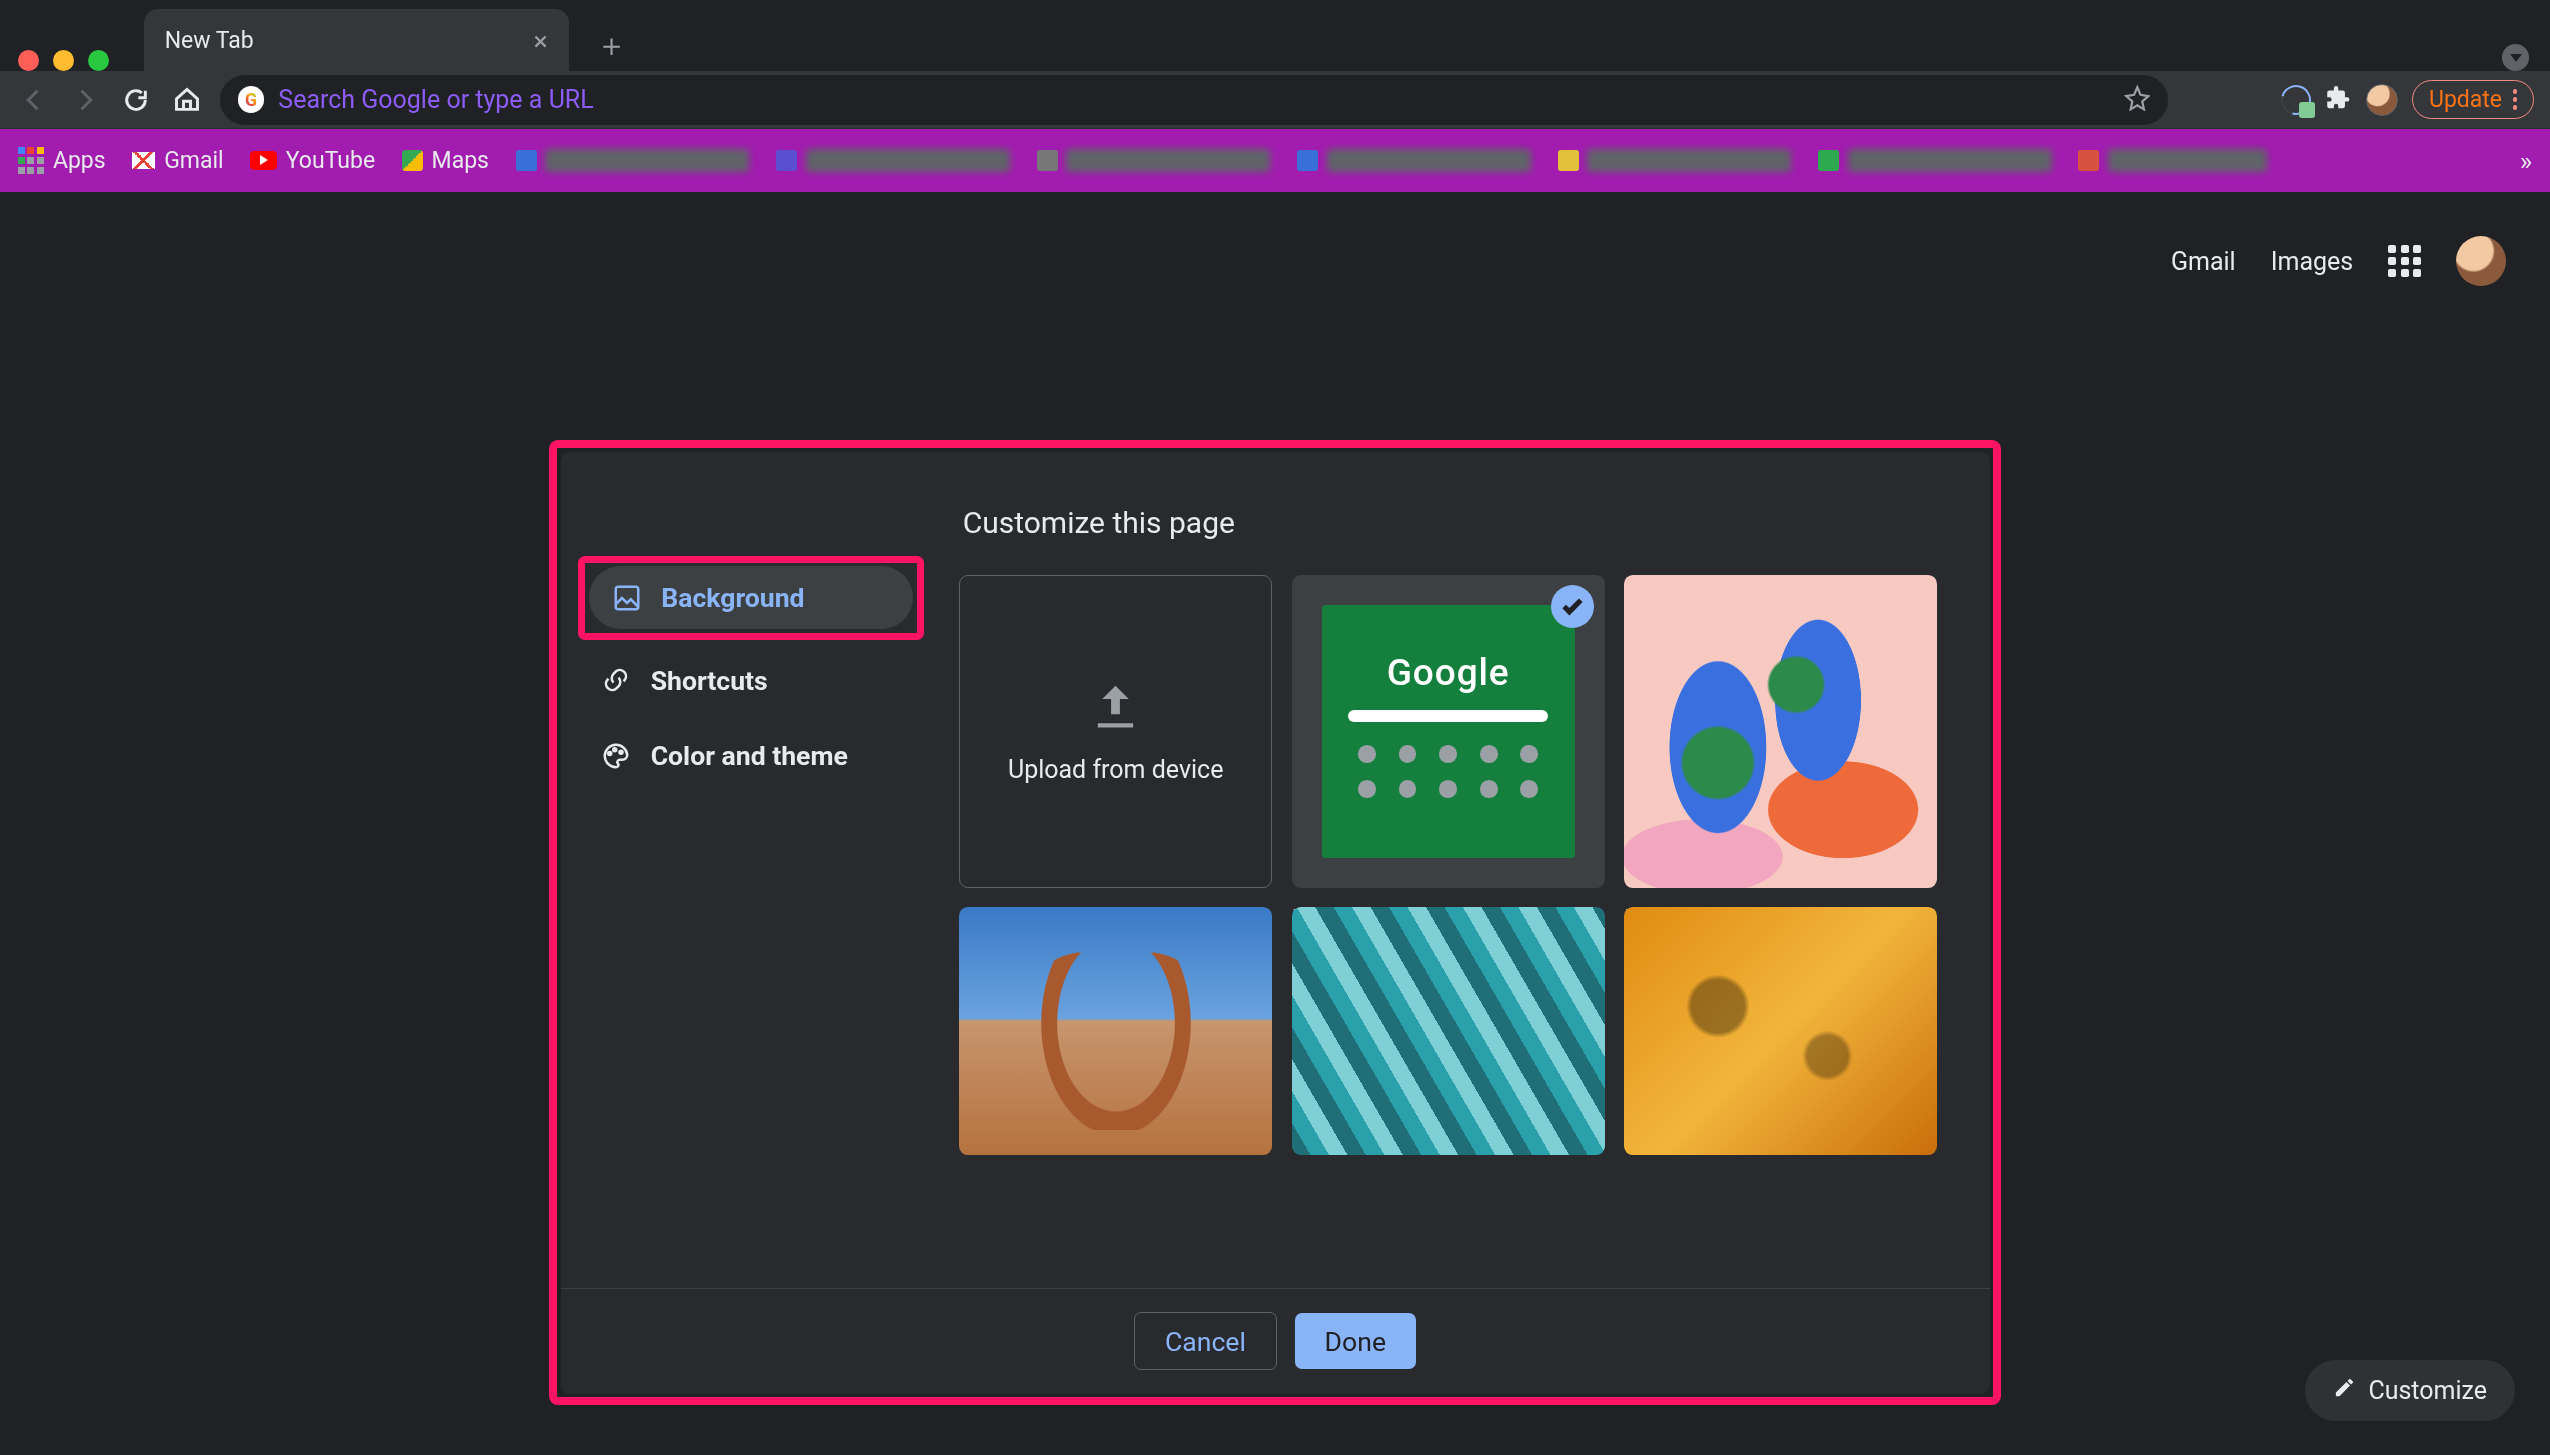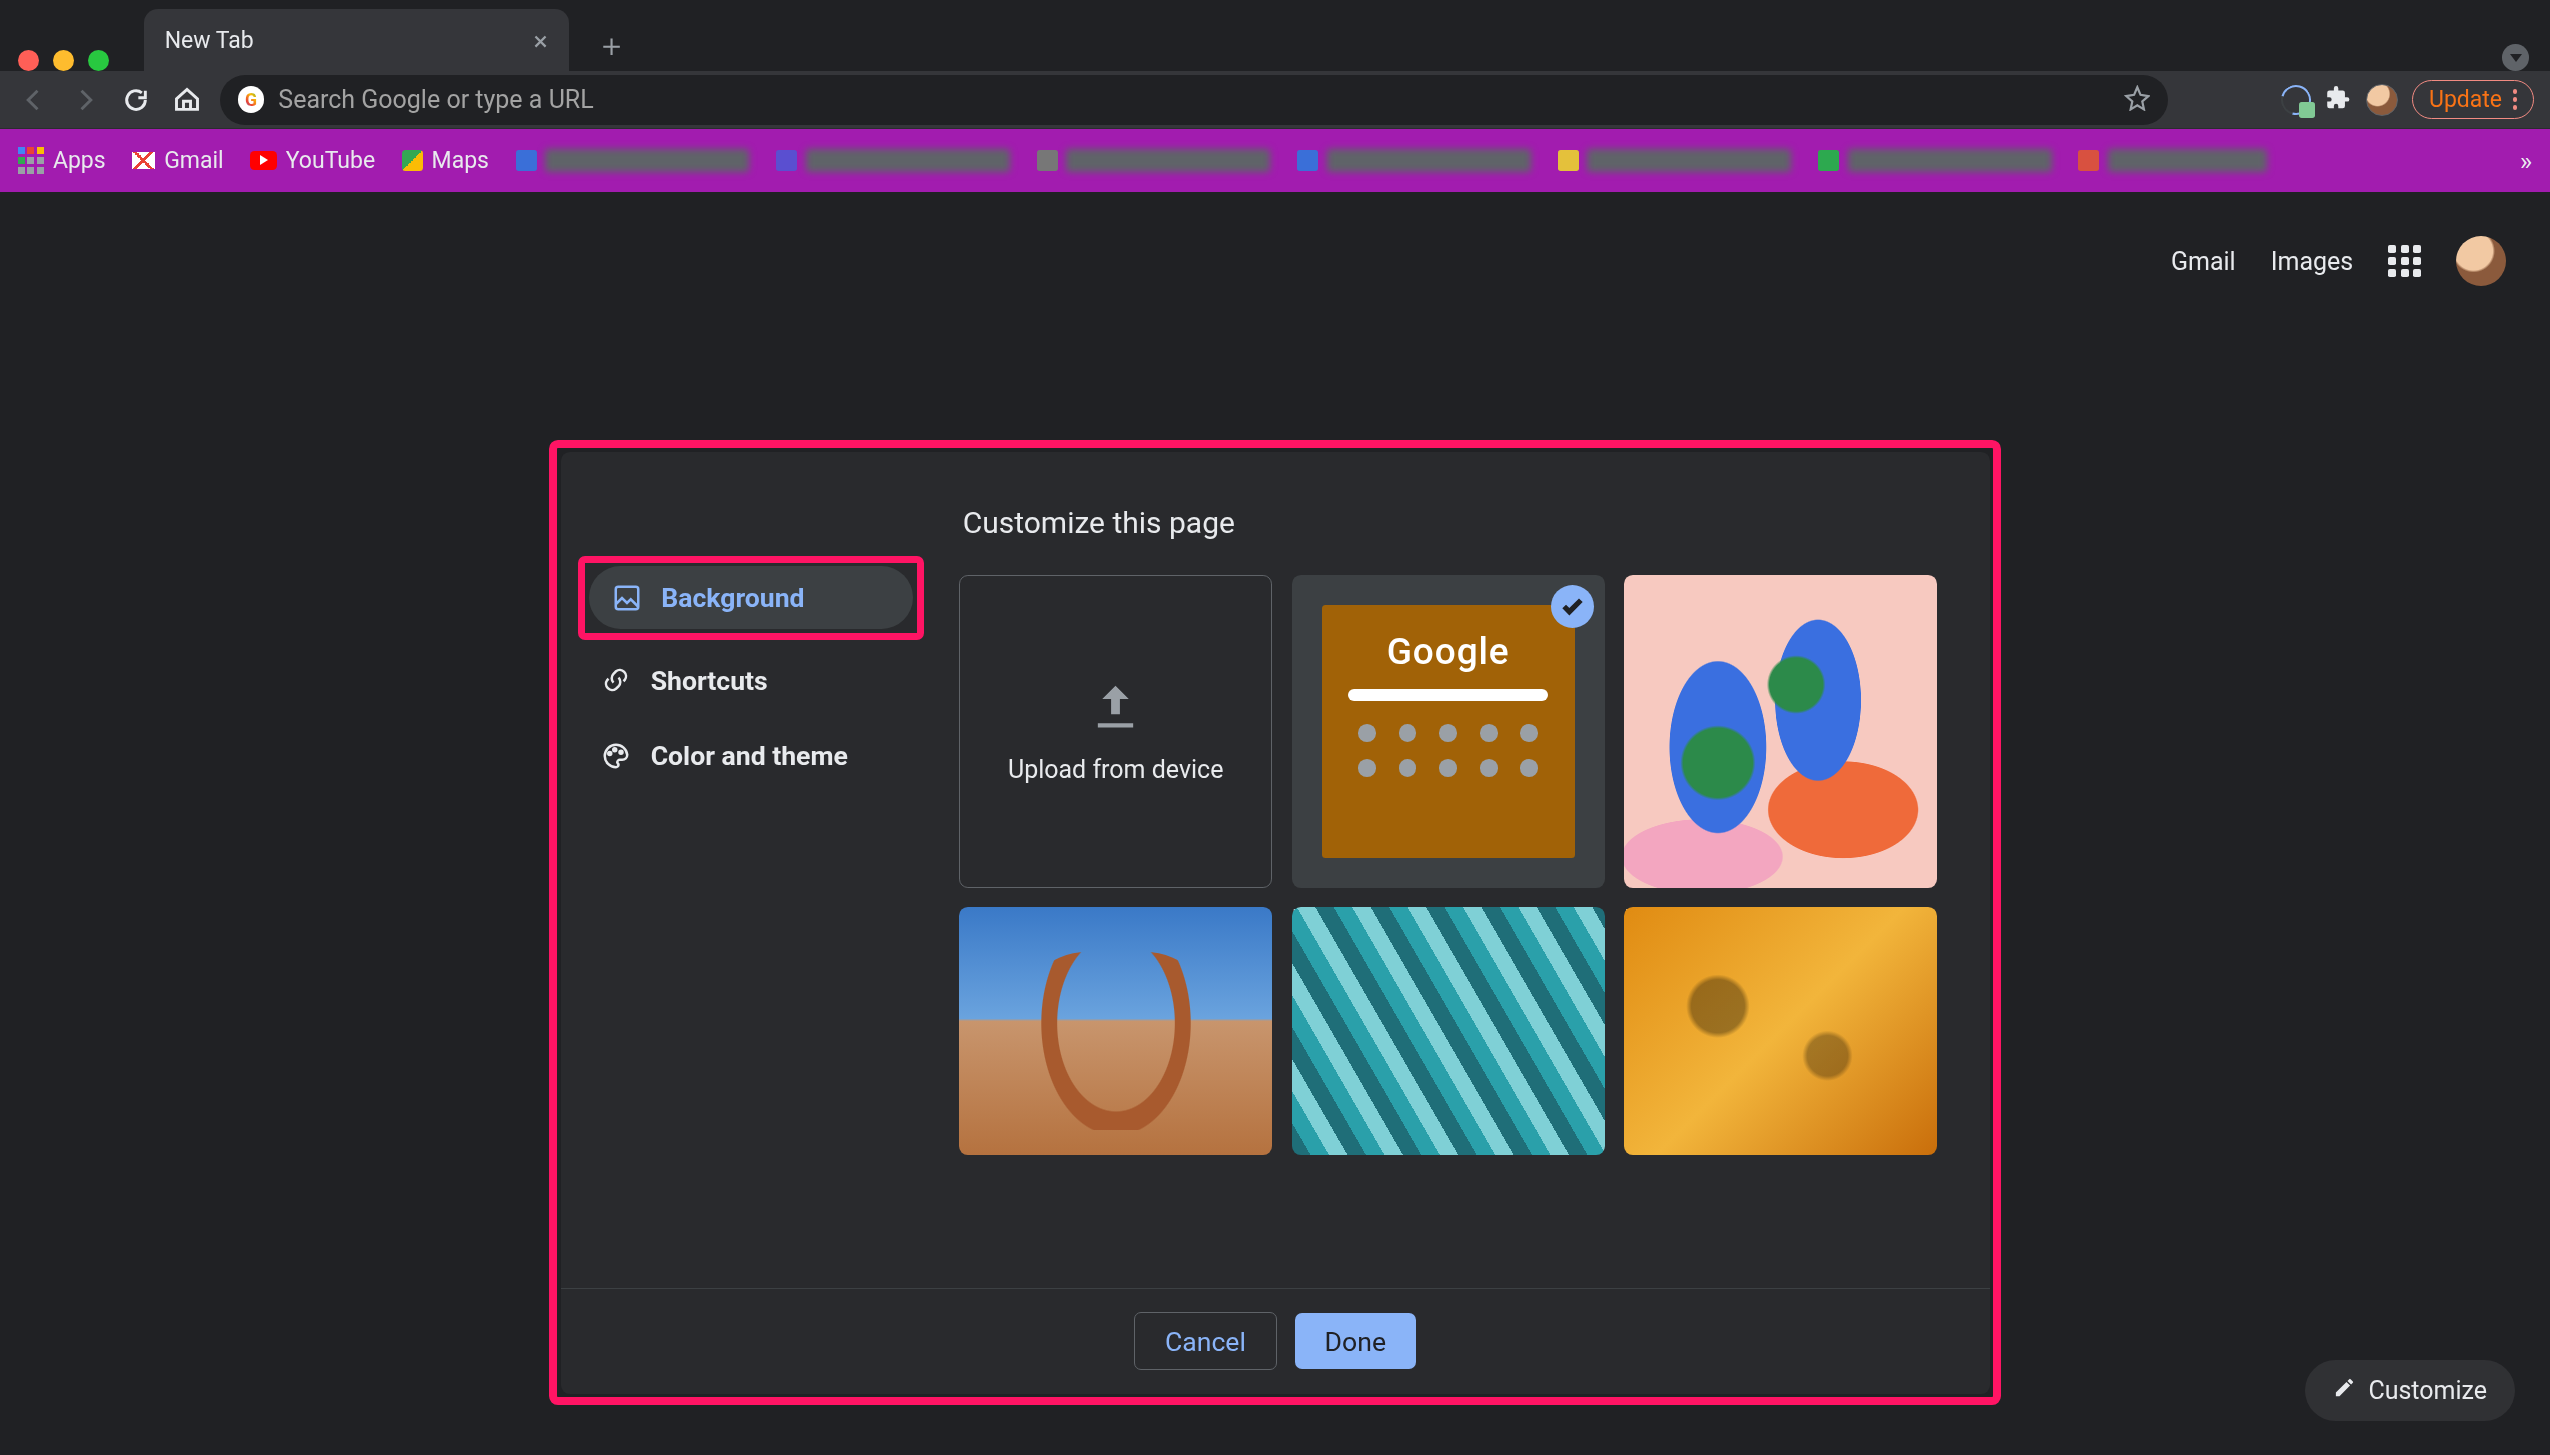--- a/index.html
+++ b/index.html
@@ -24,21 +24,21 @@
 
   
   .toolbar { height: 57px; background: #35363a; display:flex; align-items:center; padding: 0 16px; gap: 16px; }
   .tbtn { width:35px; height:35px; display:flex; align-items:center; justify-content:center; color:#9aa0a6; }
   .tbtn svg { width:28px; height:28px; }
   .reload svg, .home svg { stroke:#e8eaed; }
   .omnibox { flex:0 0 auto; width:1948px; height:50px; background:#202124; border-radius:26.6px;
              display:flex; align-items:center; padding:0 17.7px; gap:14px; }
   .omnibox .gicon { width:26.6px; height:26.6px; border-radius:50%; background:#fff; display:flex; align-items:center; justify-content:center; font-size:17.7px; font-weight:bold;}
   .omnibox .gicon span { background: linear-gradient(45deg,#4285F4,#EA4335,#FBBC05,#34A853); -webkit-background-clip:text; color:transparent;}
-  .omnibox .ph { color:#a3a3a3; font-size:25px; }
+  .omnibox .ph { color:#8b5cf6; font-size:25px; }
   .omnibox .star { margin-left:auto; color:#9aa0a6; }
   .right-icons { display:flex; align-items:center; gap:14px; margin-left:auto; }
   .gt-badge { position:relative; }
   .gt-badge .gl { width:30px; height:30px; border-radius:50%; border:2.7px solid #8ab4f8; border-left-color:#3c4043; transform:rotate(-30deg);}
   .gt-badge .gn { position:absolute; right:-3.5px; bottom:-3.5px; width:16px; height:16px; background:#81c995; border-radius:2.7px;}
   .ext-icon svg { width:26.6px; height:26.6px; fill:#e8eaed; }
   .avatar { width:32px; height:32px; border-radius:50%; background: radial-gradient(circle at 35% 30%, #f2c9a3 0 40%, #8b5a3c 45% 100%); border:1.8px solid #5f6368;}
   .update-btn { display:flex; align-items:center; gap:10.6px; border:1.8px solid #f28b82; color:#f97316;
                 padding:5.3px 16px; border-radius:26.6px; font-size:23px; }
   .update-btn .dots { display:flex; flex-direction:column; gap:3.5px;}
@@ -88,21 +88,21 @@
   .sb-icon svg { width:30px; height:30px; }
 
   .dialog-body { flex:1; padding:26.6px 35px 0 17.7px; overflow:hidden;}
   .dialog-title { color:#e8eaed; font-size:30px; margin:26.6px 0 35px 3.5px; font-weight:400;}
   .tiles { display:grid; grid-template-columns: repeat(3, 313px); grid-auto-rows: 313px; gap: 19.5px; }
   .tile-wrap {}
   .tile { width:313px; height:313px; border-radius:8.9px; background:#3c4043; position:relative; overflow:hidden;}
   .tile.upload { border:1.8px solid #5f6368; background:#292a2d; display:flex; flex-direction:column; align-items:center; justify-content:center; gap:23px; color:#e8eaed; font-size:25px;}
   .tile.upload svg { width:53px; height:53px; fill:#9aa0a6;}
   .tile.nobg { display:flex; align-items:center; justify-content:center; padding:30px;}
-  .nobg-inner { width:100%; height:100%; background:#a16207; border-radius:3.5px; padding:25px 26.6px 21px 26.6px; display:flex; flex-direction:column; align-items:center;}
+  .nobg-inner { width:100%; height:100%; background:#15803d; border-radius:3.5px; padding:25px 26.6px 21px 26.6px; display:flex; flex-direction:column; align-items:center;justify-content:center;}
   .nobg-inner .glogo { color:#fff; font-size:37px; font-weight:500; letter-spacing:0.9px; margin-bottom:16px;}
   .nobg-inner .bar { width:100%; height:12.4px; background:#fff; border-radius:7px; margin-bottom:23px;}
   .nobg-inner .dots-row { display:flex; justify-content:space-between; width:90%; margin-bottom:17.7px;}
   .nobg-inner .dots-row i { width:17.7px; height:17.7px; border-radius:50%; background:#9aa0a6; display:block;}
   .check-badge { position:absolute; top:10.6px; right:10.6px; width:43px; height:43px; border-radius:50%; background:#8ab4f8; display:flex; align-items:center; justify-content:center;}
   .check-badge svg { width:25px; height:25px; stroke:#202124; stroke-width:5; fill:none;}
   .tile-label { color:#e8eaed; font-size:25px; margin-top:17.7px; text-align:left;}
   .tile-wrap.row2 { height:248px; }
   .tile-wrap.row2 .tile { height:248px; }
 

